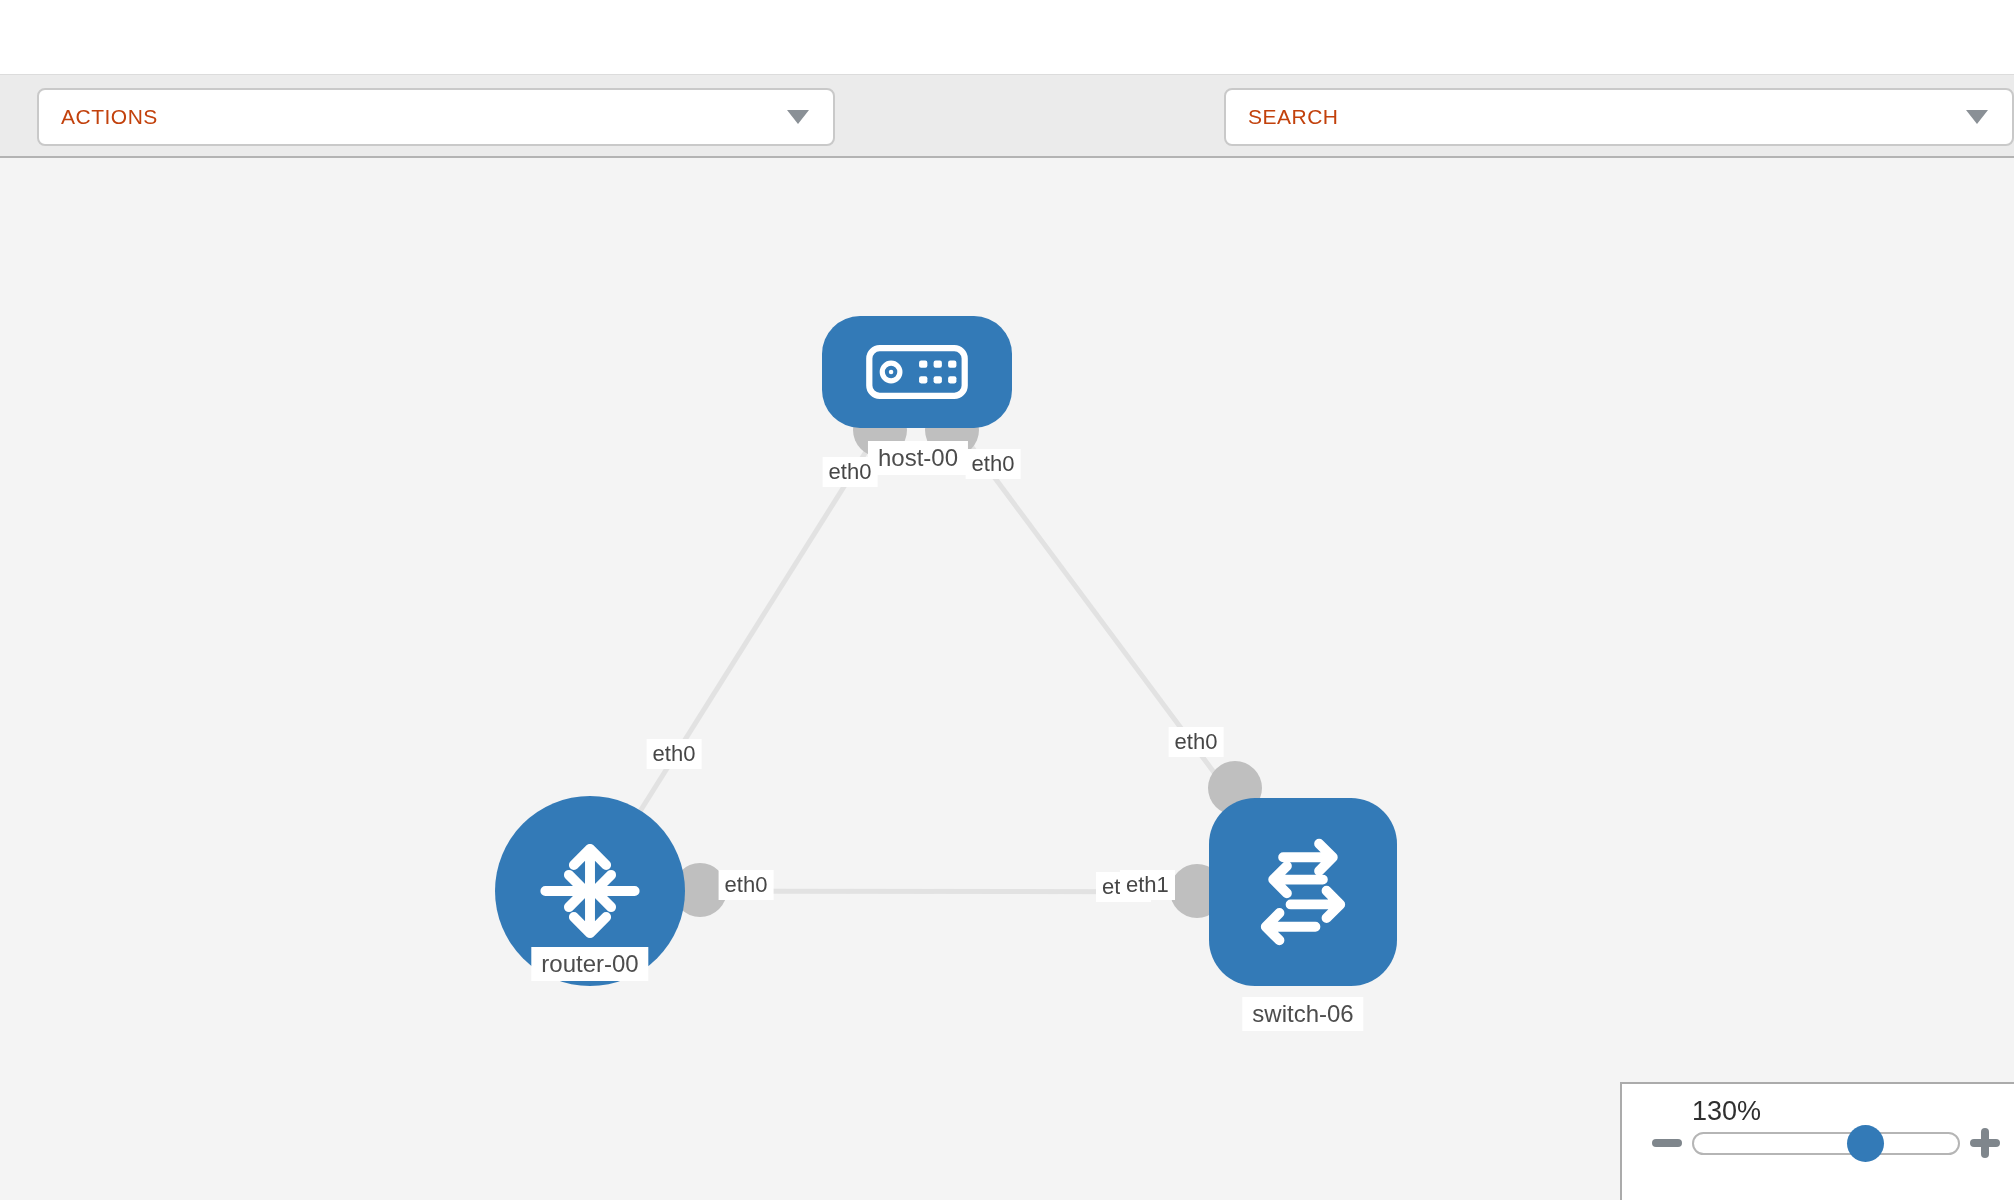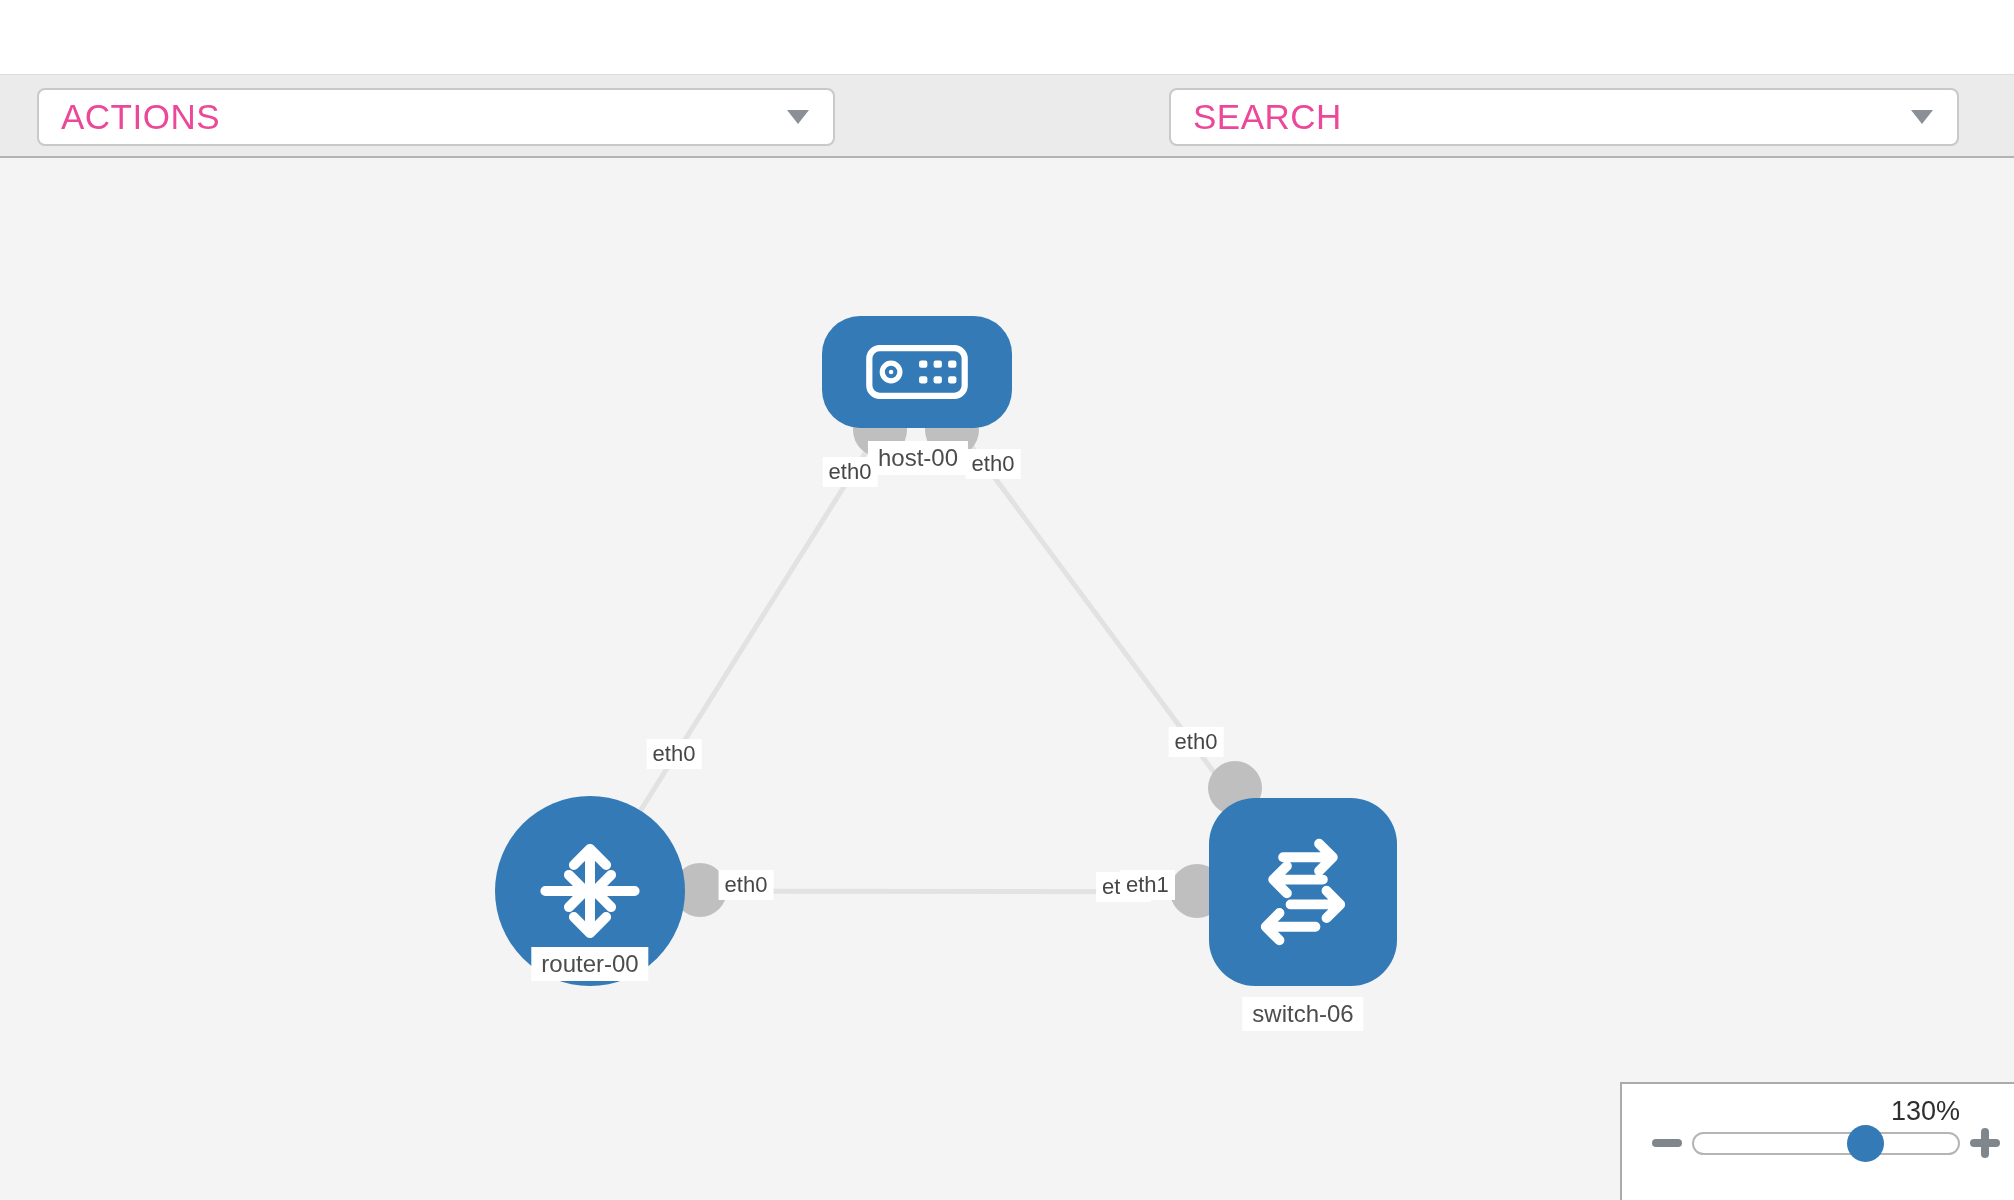--- a/index.html
+++ b/index.html
@@ -14,25 +14,25 @@
   .close-btn .bar { position:absolute; left:9px; top:17px; width:20px; height:5px; background:#fff; border-radius:3px; }
   .close-btn .bar.b1 { transform:rotate(45deg); }
   .close-btn .bar.b2 { transform:rotate(-45deg); }
 
   
   .toolbar { position:absolute; left:0; top:74px; width:2014px; height:84px; background:#ebebeb;
              border-top:1px solid #dcdcdc; border-bottom:2px solid #b3b3b3; }
   .dropdown { position:absolute; top:13px; height:58px; background:#fff; border:2px solid #c9c9c9;
               border-radius:8px; display:flex; align-items:center; justify-content:space-between;
               padding:0 24px 0 22px; cursor:pointer; }
-  .dropdown .dd-label { font-size:35px; color:#ec4899; letter-spacing:0.5px; }
+  .dropdown .dd-label { font-size:21px; color:#c2410c; letter-spacing:0.5px; }
   .caret { width:0; height:0; border-left:11px solid transparent; border-right:11px solid transparent;
            border-top:14px solid #8a9096; }
   .dd-actions { left:37px; width:798px; }
-  .dd-search  { left:1169px; width:790px; }
+  .dd-search  { left:1224px; width:790px; }
   .tool-icon { position:absolute; top:94px; width:46px; height:46px; cursor:pointer; }
   .tool-icon svg { width:46px; height:46px; fill:#72787e; }
   .ic-wrench { left:1052px; }
   .ic-key { left:1132px; }
   .ic-key svg { transform:scaleY(-1); }
 
   
   .canvas { position:absolute; left:0; top:158px; width:2014px; height:1042px; background:#f4f4f4; }
   .links-layer { position:absolute; left:0; top:0; width:2014px; height:1042px; }
 
@@ -45,21 +45,21 @@
   .node-label { position:absolute; transform:translateX(-50%); background:#fff; color:#4d4d4d;
                 font-size:24px; padding:3px 10px; white-space:nowrap; z-index:5; }
   .if-label { position:absolute; background:#fff; color:#464646; font-size:22px;
               padding:2px 6px; white-space:nowrap; z-index:5; }
   .if-center { transform:translateX(-50%); }
   .z6 { z-index:6; }
 
   
   .zoom-panel { position:absolute; left:1620px; top:1082px; width:394px; height:118px; background:#fff;
                 border-left:2px solid #ababab; border-top:2px solid #ababab; }
-  .zoom-level { position:absolute; left:70px; top:12px; width:268px; text-align:right;
+  .zoom-level { position:absolute; left:70px; top:12px; width:268px; text-align:left;
                 font-size:27px; color:#2f2f2f; }
   .zoom-minus { position:absolute; left:30px; top:55px; width:30px; height:8px; background:#7f868c;
                 border-radius:4px; cursor:pointer; }
   .zoom-track { position:absolute; left:70px; top:48px; width:268px; height:23px; background:#fff;
                 border:2px solid #b5b5b5; border-radius:12px; cursor:pointer; }
   .zoom-handle { position:absolute; left:225px; top:41px; width:37px; height:37px; border-radius:50%;
                  background:#337ab7; cursor:grab; }
   .zoom-plus { position:absolute; left:348px; top:44px; width:30px; height:30px; cursor:pointer; }
   .zoom-plus .ph { position:absolute; left:0; top:11px; width:30px; height:8px; background:#7f868c; border-radius:4px; }
   .zoom-plus .pv { position:absolute; left:11px; top:0; width:8px; height:30px; background:#7f868c; border-radius:4px; }

